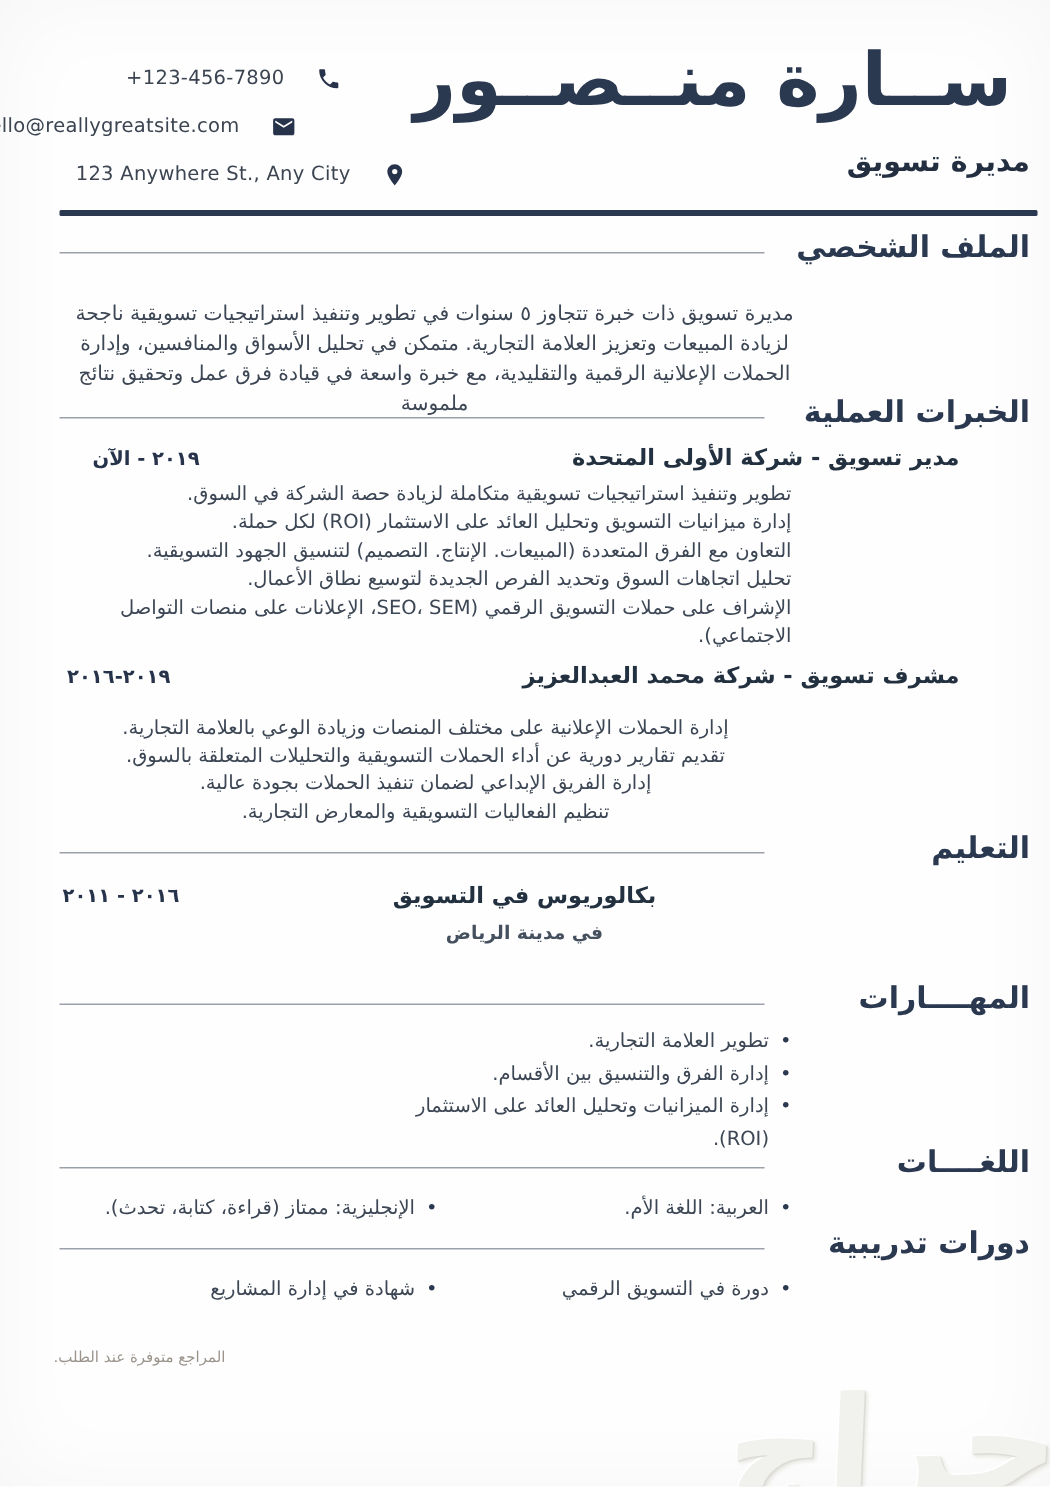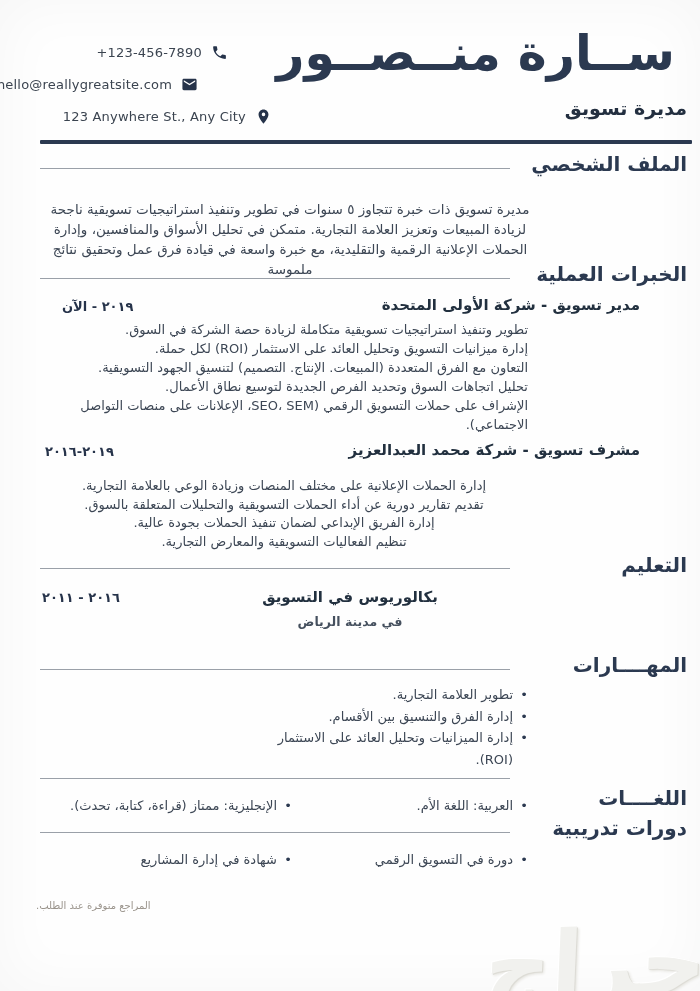--- a/index.html
+++ b/index.html
@@ -10,21 +10,21 @@
     background:#fefefe;
     overflow:hidden;
     font-family:"DejaVu Sans", sans-serif;
     color:#3f4a57;
     box-shadow:inset 0 0 60px rgba(0,0,0,0.035);
     direction:rtl;
   }
   
   .contact-row{
     position:absolute;
-    display:flex;direction:ltr;align-items:center;gap:9px;
+    display:flex;direction:ltr;align-items:center;gap:21px;
     font-size:13px;color:#3b4450;letter-spacing:.2px;
   }
   .contact-row .cicon{width:17px;height:17px;flex:0 0 auto;display:block;}
   .contact-row .cicon svg{width:100%;height:100%;fill:#26334a;}
   #c1{top:44px;right:472px;}
   #c2{top:76px;right:502px;}
   #c3{top:108px;right:428px;}
 
   .name{
     position:absolute;top:26px;right:25px;
@@ -44,21 +44,21 @@
     position:absolute;right:13px;
     font-size:20px;font-weight:bold;color:#2b3950;white-space:nowrap;
   }
   .sec-line{
     position:absolute;left:40px;width:470px;height:1px;background:#9aa0a8;
   }
   #h-profile{top:152px;}   #l-profile{top:168px;}
   #h-exp{top:262px;}       #l-exp{top:278px;}
   #h-edu{top:553px;}       #l-edu{top:568px;}
   #h-skills{top:653px;}    #l-skills{top:669px;}
-  #h-lang{top:762px;margin-top:24px;}      #l-lang{top:778px;}
+  #h-lang{top:762px;}      #l-lang{top:778px;}
   #h-courses{top:816px;}   #l-courses{top:832px;}
 
   .profile-text{
     position:absolute;top:185px;left:40px;width:500px;
     font-size:13.5px;line-height:20px;text-align:center;color:#3c4654;
     font-weight:500;
   }
   .job-title-row{
     position:absolute;left:40px;right:60px;text-align:right;
     font-size:15px;font-weight:bold;color:#22303f;

